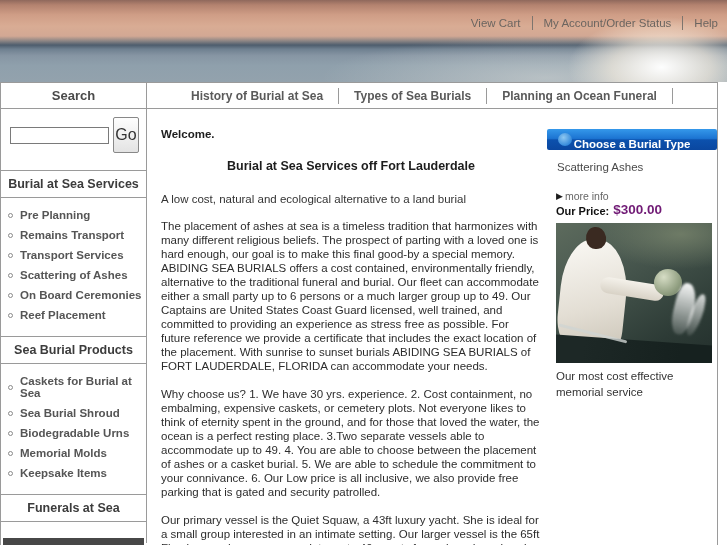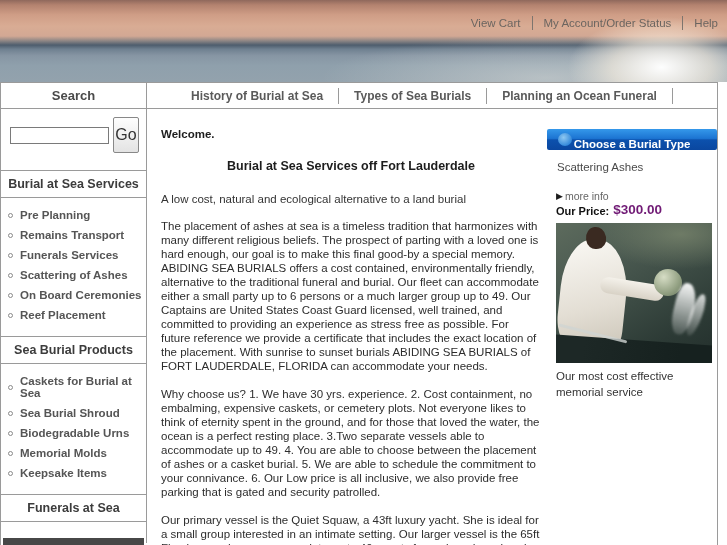--- a/index.html
+++ b/index.html
@@ -185,21 +185,21 @@
                 <li class="side-item bold">
                   <span class="bullet"></span>
                   <span class="side-label">Pre Planning</span>
                 </li>
                 <li class="side-item bold">
                   <span class="bullet"></span>
                   <span class="side-label">Remains Transport</span>
                 </li>
                 <li class="side-item bold">
                   <span class="bullet"></span>
-                  <span class="side-label">Funerals Services</span>
+                  <span class="side-label">Transport Services</span>
                 </li>
                 <li class="side-item bold">
                   <span class="bullet"></span>
                   <span class="side-label">Scattering of Ashes</span>
                 </li>
                 <li class="side-item bold">
                   <span class="bullet"></span>
                   <span class="side-label">On Board Ceremonies</span>
                 </li>
                 <li class="side-item bold">

